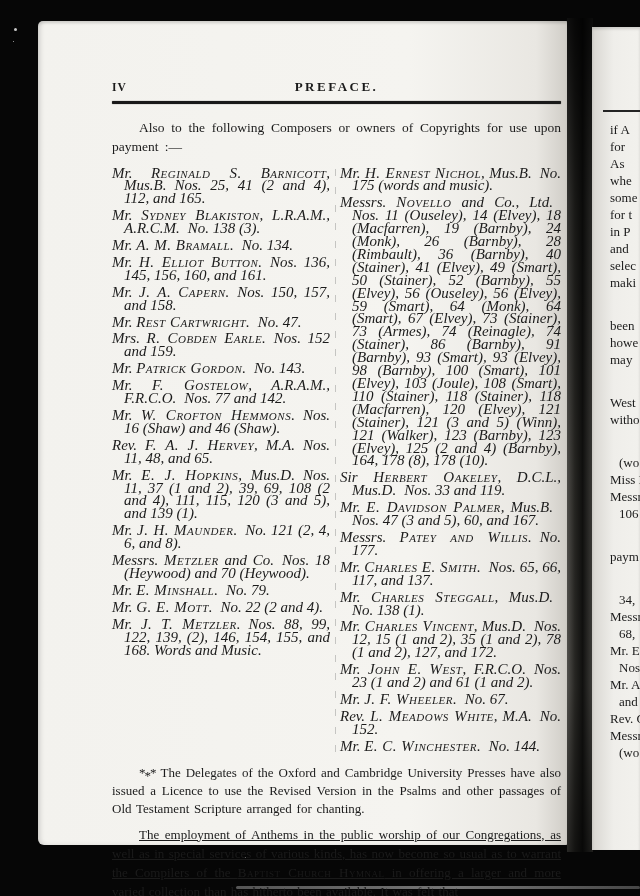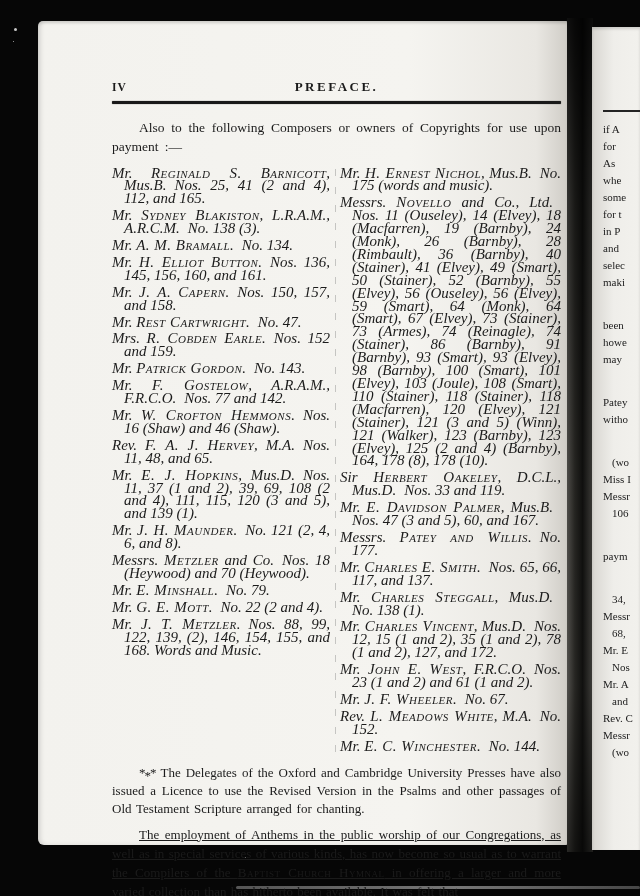--- a/index.html
+++ b/index.html
@@ -78,21 +78,21 @@
       linear-gradient(to right,#b2b0ac 0%,#55544f 30%,#242422 60%,#8b8a86 100%);
     background-blend-mode:multiply;
   }
   
   .right-page{
     position:absolute;left:592px;top:27px;width:48px;height:823px;
     background:linear-gradient(to right,#d8d6d1 0%,#efeeea 45%,#f2f1ed 100%);
     box-shadow:inset 0 2px 3px rgba(0,0,0,.15);
   }
   .rp-rule{position:absolute;left:11px;right:0;top:83px;height:2px;background:#242424;}
-  .rp-frags{position:absolute;left:11px;right:0;top:94px;font-size:11px;line-height:17px;}
+  .rp-frags{position:absolute;left:18px;right:0;top:94px;font-size:13px;line-height:17px;}
   .frag{white-space:nowrap;overflow:hidden;}
   .frag.ind{padding-left:9px;}
   .frag.gap{margin-top:9px;margin-left:44px;}
 </style>
 </head>
 <body>
 
 <div class="speck"></div>
 <div class="bottom-streak"></div>
 
@@ -164,21 +164,21 @@
       <div class="frag">for t</div>
       <div class="frag">in P</div>
       <div class="frag">and</div>
       <div class="frag">selec</div>
       <div class="frag">maki</div>
       <div class="frag gap">noted</div>
       <div class="frag">been</div>
       <div class="frag">howe</div>
       <div class="frag">may</div>
       <div class="frag ind gap">T</div>
-      <div class="frag">Patey</div>
+      <div class="frag">West</div>
       <div class="frag">witho</div>
       <div class="frag gap">Ven. A</div>
       <div class="frag ind">(wo</div>
       <div class="frag">Miss I</div>
       <div class="frag">Messr</div>
       <div class="frag ind">106</div>
       <div class="frag ind gap">A</div>
       <div class="frag">paym</div>
       <div class="frag gap">Mr. T</div>
       <div class="frag ind">34,</div>

